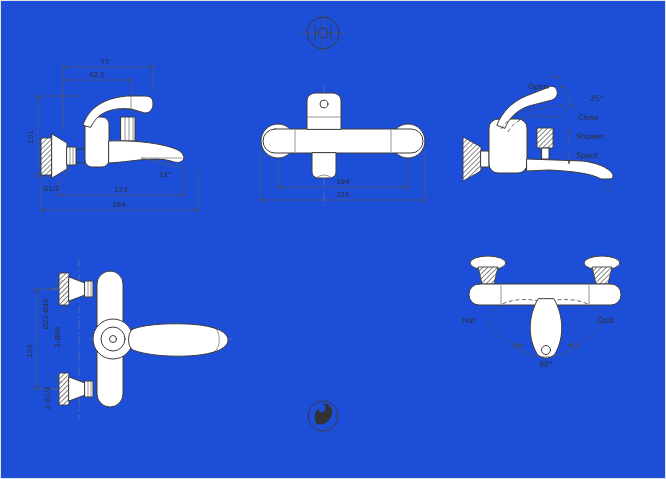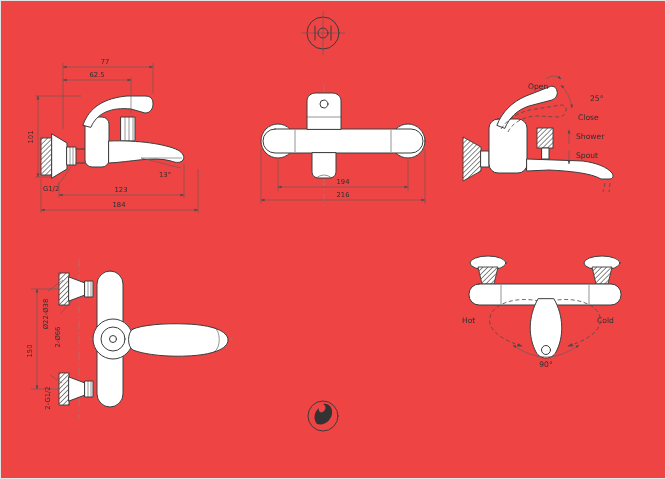--- a/index.html
+++ b/index.html
@@ -1,17 +1,17 @@
 <!DOCTYPE html>
 <html><head>
 <meta charset="utf-8">
 <style>
   html,body{margin:0;padding:0;background:#fff;}
   .canvas{
-    position:relative;width:666px;height:479px;background:#ef4444;
+    position:relative;width:666px;height:479px;background:#1d4ed8;
     border:1px solid #e3e3e3;box-sizing:border-box;
     font-family:"DejaVu Sans",sans-serif;overflow:hidden;
   }
   svg{display:block;}
   svg text{font-family:"DejaVu Sans",sans-serif;fill:#2f2f2f;}
   .dimtxt{font-size:6.8px;}
   .lbl{font-size:7.6px;}
   .outline{stroke:#3c3c3c;stroke-width:1;fill:none;stroke-linejoin:round;stroke-linecap:round;}
   .fillw{fill:#ffffff;}
   .thin{stroke:#3c3c3c;stroke-width:0.55;fill:none;}

